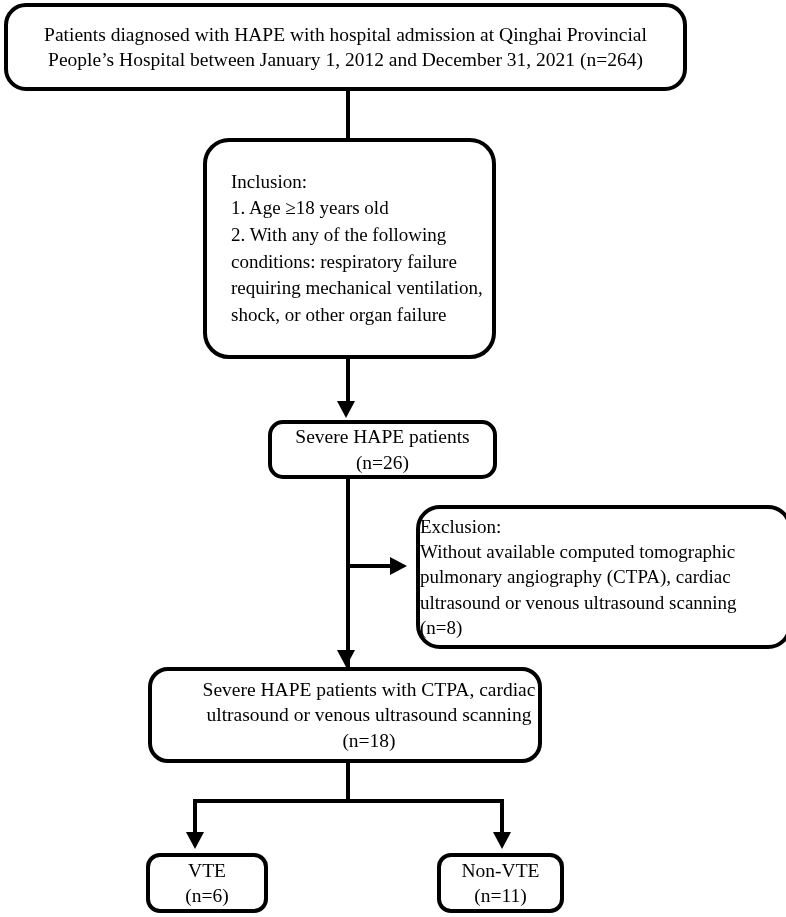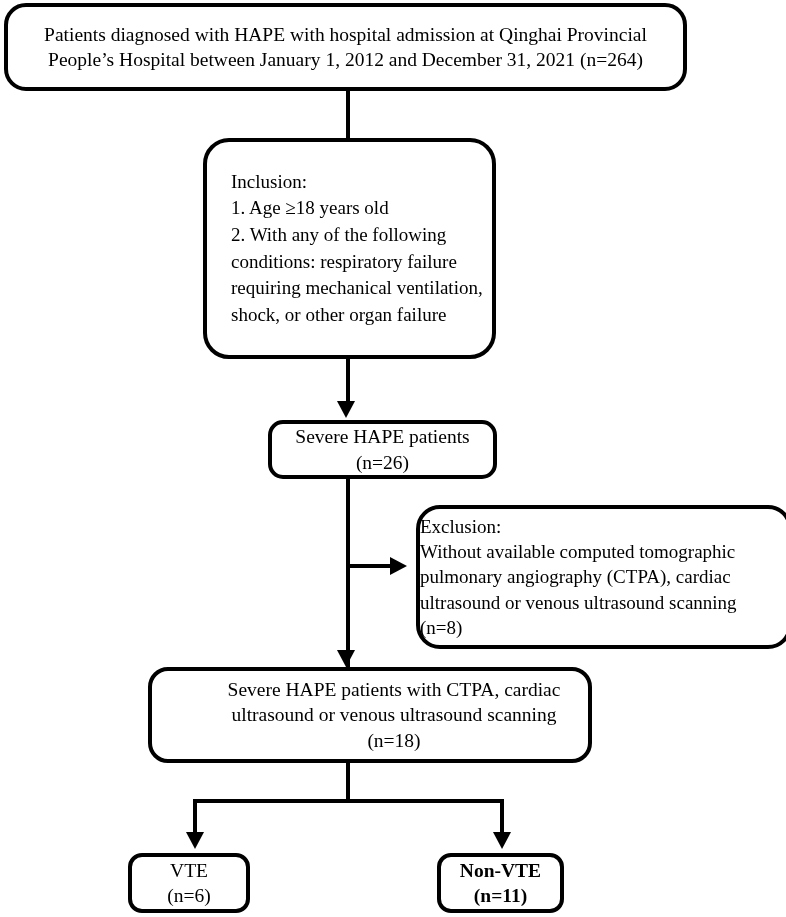--- a/index.html
+++ b/index.html
@@ -62,32 +62,31 @@
     margin-left: 36px;
   }
   #node-exclusion {
     left: 416px; top: 505px; width: 376px; height: 144px;
     padding: 0 0 0 0;
     border-radius: 24px;
     font-size: 19px;
     line-height: 1.33;
   }
   #node-ctpa {
-    left: 148px; top: 667px; width: 444px; height: 96px;
+    left: 148px; top: 667px; width: 394px; height: 96px;
     border-radius: 20px;
     padding-left: 48px;
   }
   #node-vte {
-    left: 128px; top: 853px; width: 122px; height: 60px;
+    left: 146px; top: 853px; width: 122px; height: 60px;
     border-radius: 14px;
   }
   #node-nonvte {
     left: 437px; top: 853px; width: 127px; height: 60px;
     border-radius: 14px;
-    font-weight: bold;
   }
   
   .conn {
     position: absolute;
     background: #000000;
     z-index: 1;
   }
   .conn.v { width: 4px; }
   .conn.h { height: 4px; }
   .arrowhead {

